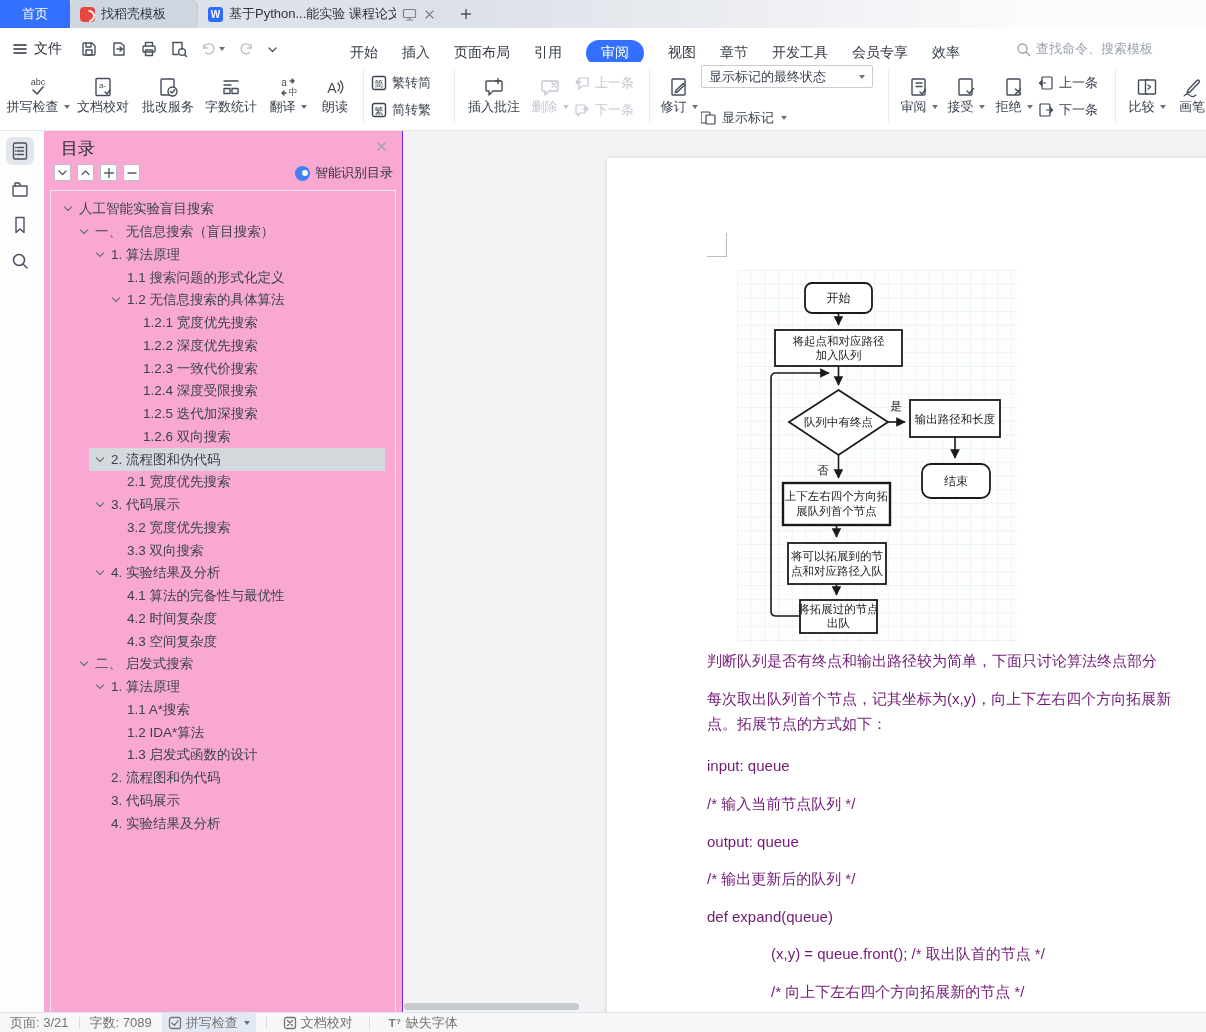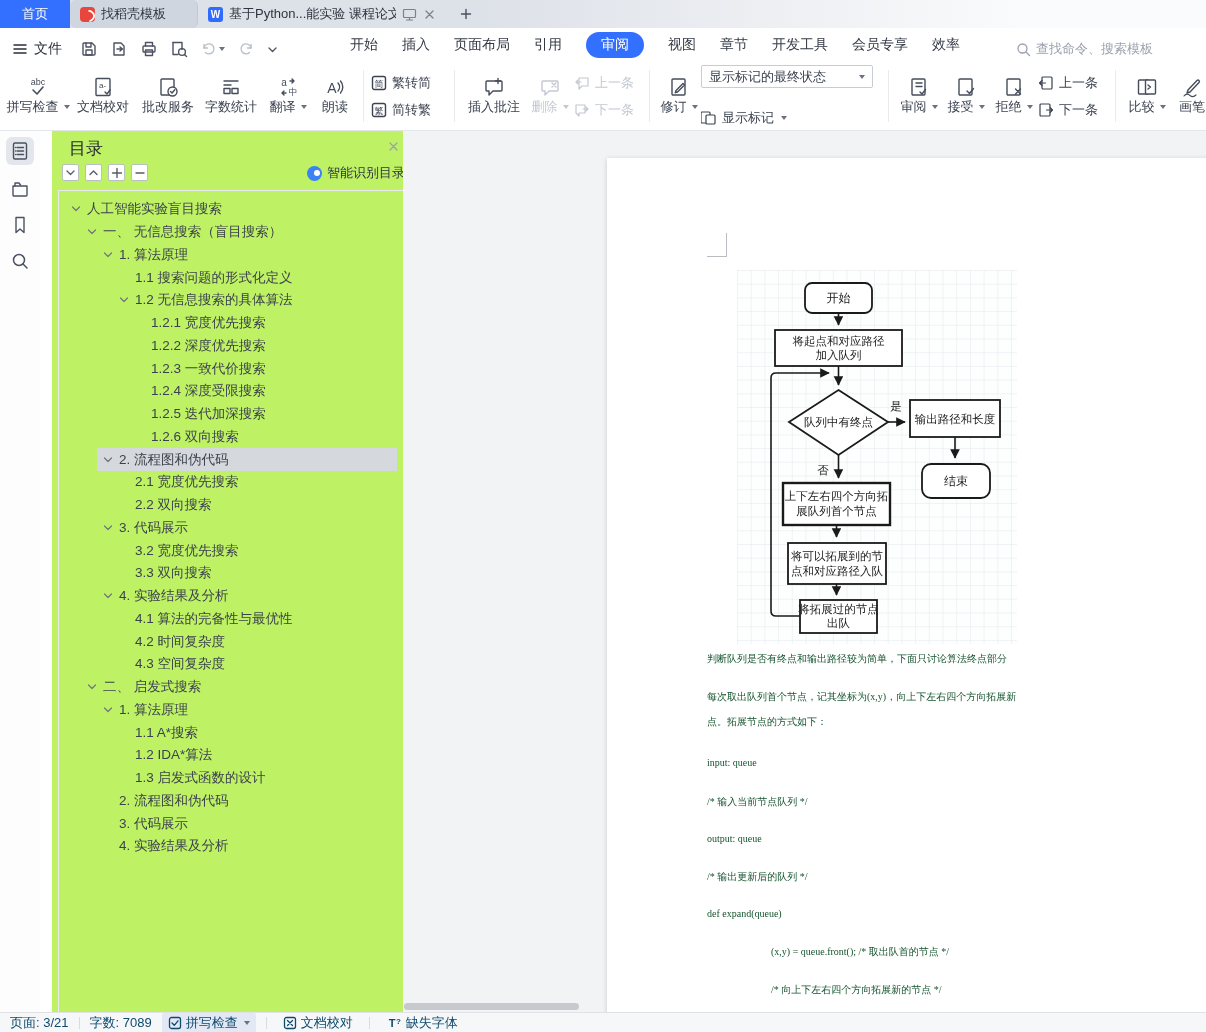--- a/index.html
+++ b/index.html
@@ -18,21 +18,21 @@
   .docer-ic { width:15px; height:15px; border-radius:4px; background:#e8453c; position:relative; flex:none; }
   .docer-ic::after { content:""; position:absolute; left:3px; top:3px; width:8px; height:8px;
     border:2px solid #fff; border-radius:50%; border-left-color:transparent; border-bottom-color:transparent; transform:rotate(40deg); }
   .w-ic { width:15px; height:15px; border-radius:3px; background:#2f6bff; color:#fff; font-size:10px;
     font-weight:bold; display:flex; align-items:center; justify-content:center; flex:none; }
   .tab-tool { color:#7a828e; display:flex; align-items:center; }
   .newtab { display:flex; align-items:center; padding:0 14px; color:#4b5260; }
 
   
   #menubar { position:absolute; left:0; top:28px; width:1206px; height:34px; background:#fff;
-    display:flex; align-items:flex-end; padding:4px 12px; }
+    display:flex; align-items:flex-start; padding:12px 12px; }
   .file-btn { display:flex; align-items:center; gap:6px; font-size:14px; color:#2a303b; }
   .mb-icons { display:flex; align-items:center; gap:12px; margin-left:18px; color:#4b5260; }
   .mb-icons .dim { color:#b9bfc9; }
   #menu-items { display:flex; align-items:center; gap:24px; margin-left:72px; font-size:14px; color:#343a45; }
   #menu-items .mi { cursor:default; white-space:nowrap; }
   #menu-items .mi.active { background:#3370ff; color:#fff; border-radius:13px; padding:4px 15px; }
   .mb-search { display:flex; align-items:center; gap:5px; margin-left:56px; color:#9aa2ad; font-size:13px; }
 
   
   #ribbon { position:absolute; left:0; top:62px; width:1206px; height:69px; background:#fff;
@@ -51,22 +51,22 @@
   .mk-select { width:172px; height:23px; border:1px solid #c8ccd3; border-radius:2px; display:flex;
     align-items:center; padding:0 7px; font-size:13px; color:#3b4250; justify-content:space-between; }
   [data-icon] { display:inline-flex; align-items:center; justify-content:center; }
 
   
   #leftstrip { position:absolute; left:0; top:131px; width:40px; height:881px; background:#fdfdfe; }
   .strip-ic { position:absolute; left:6px; width:28px; height:28px; border-radius:6px;
     display:flex; align-items:center; justify-content:center; color:#4a5160; }
   .strip-ic.active { background:#e3e6ea; }
 
-  #tocpanel { position:absolute; left:52px; top:131px; width:363px; height:881px; background:#bef264;
-    border-right:1px solid #6d28d9; }
+  #tocpanel { position:absolute; left:44px; top:131px; width:363px; height:881px; background:#f9a8d4;
+    border-right:5px solid #6d28d9; }
   #toc-title { position:absolute; left:17px; top:6px; font-size:17px; color:#23272f; }
   #toc-close { position:absolute; right:14px; top:9px; color:#9aa1ab; }
   .toc-tools { position:absolute; left:10px; top:33px; display:flex; gap:6px; }
   .ttool { width:17px; height:17px; border:1px solid #b9bfc4; border-radius:2px; display:flex;
     align-items:center; justify-content:center; color:#555c66; background:#fff; }
   #smart-toc { position:absolute; right:9px; top:33px; display:flex; align-items:center; gap:5px;
     font-size:13px; color:#2f3540; }
   .ai-dot { width:15px; height:15px; border-radius:50%; background:#3b82f6; position:relative; }
   .ai-dot::after { content:""; position:absolute; right:2px; top:4px; width:6px; height:6px;
     border-radius:50%; background:#fff; }
@@ -78,27 +78,27 @@
   .toc-row.selected .toc-inner { background:#d5d8dc; }
   .chev-slot { width:16px; flex:none; display:flex; align-items:center; color:#6f7682; }
 
   
   #docarea { position:absolute; left:403px; top:131px; width:803px; height:881px; background:#f2f3f5; overflow:hidden; }
   #page { position:absolute; left:204px; top:27px; width:810px; height:860px; background:#fff;
     box-shadow:0 1px 5px rgba(0,0,0,.16); }
   #corner-mark { position:absolute; left:100px; top:75px; width:20px; height:24px;
     border-right:1px solid #b9bdc2; border-bottom:1px solid #b9bdc2; }
   #flowchart { position:absolute; left:130px; top:112px; }
-  .docline { position:absolute; font-family:Liberation Serif, serif; font-size:10px; color:#14532d; white-space:nowrap; }
+  .docline { position:absolute; font-family:Liberation Sans, sans-serif; font-size:15px; color:#701a75; white-space:nowrap; }
   #hscroll { position:absolute; left:1px; top:872px; width:175px; height:7px; background:#c6c9ce; border-radius:3.5px; }
 
   
   #statusbar { position:absolute; left:0; top:1012px; width:1206px; height:20px; background:#f6f7f9;
     border-top:1px solid #e0e2e6; display:flex; align-items:center; padding:0 10px; gap:10px;
-    font-size:13px; color:#0c4a6e; }
+    font-size:13px; color:#737373; }
   .sdiv { width:1px; height:12px; background:#d8dbe0; }
   .schip { display:flex; align-items:center; gap:4px; padding:1px 6px; border-radius:2px; }
   .schip.hl { background:#e3e9f4; }
 </style>
 </head>
 <body>
 
 <div id="tabbar">
   <div class="tab tab-home">
     <span>首页</span>
@@ -603,26 +603,20 @@
           </span>
           <span>2. 流程图和伪代码</span>
         </div>
       </div>
       <div class="toc-row" style="padding-left: 54px;">
         <div class="toc-inner">
           <span class="chev-slot"></span>
           <span>2.1 宽度优先搜索</span>
         </div>
       </div>
-      <div class="toc-row" style="padding-left: 54px;">
-        <div class="toc-inner">
-          <span class="chev-slot"></span>
-          <span>2.2 双向搜索</span>
-        </div>
-      </div>
       <div class="toc-row" style="padding-left: 38px;">
         <div class="toc-inner">
           <span class="chev-slot">
             <svg width="10" height="10" viewBox="0 0 10 10" fill="none" stroke="currentColor" stroke-width="1.2" stroke-linecap="round" stroke-linejoin="round">
               <polyline points="1.5,3 5,6.5 8.5,3"></polyline>
             </svg>
           </span>
           <span>3. 代码展示</span>
         </div>
       </div>

